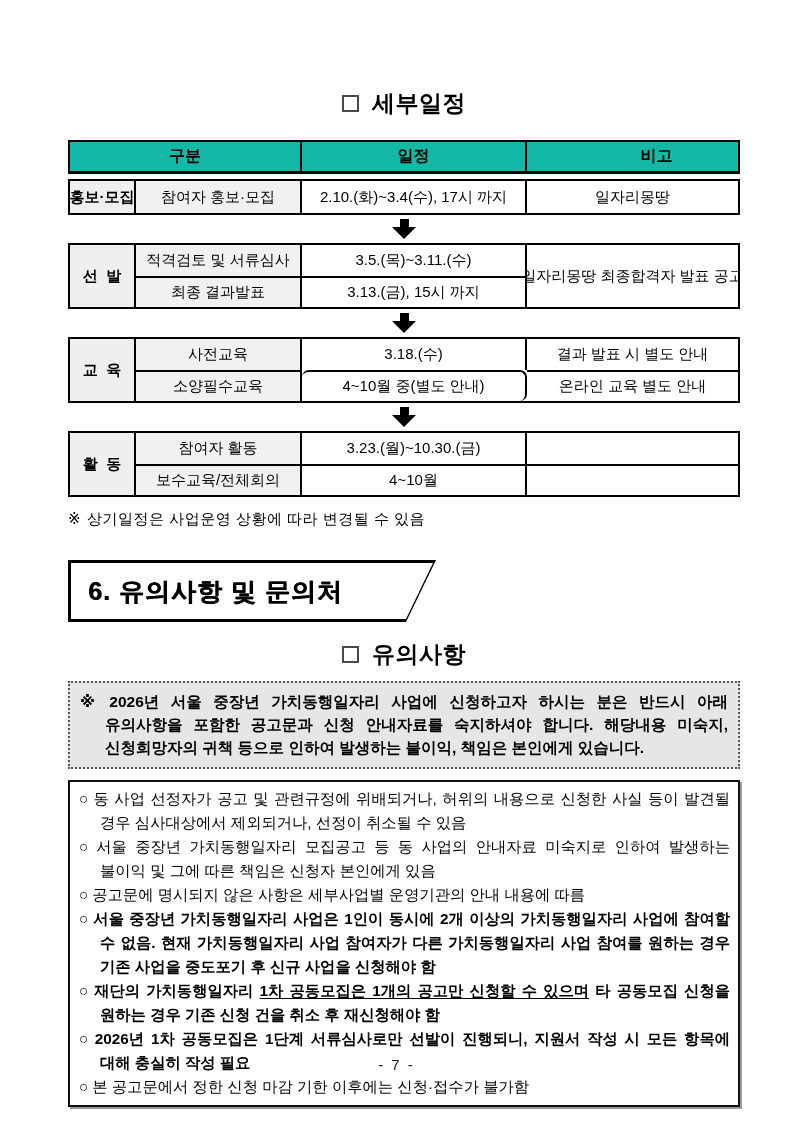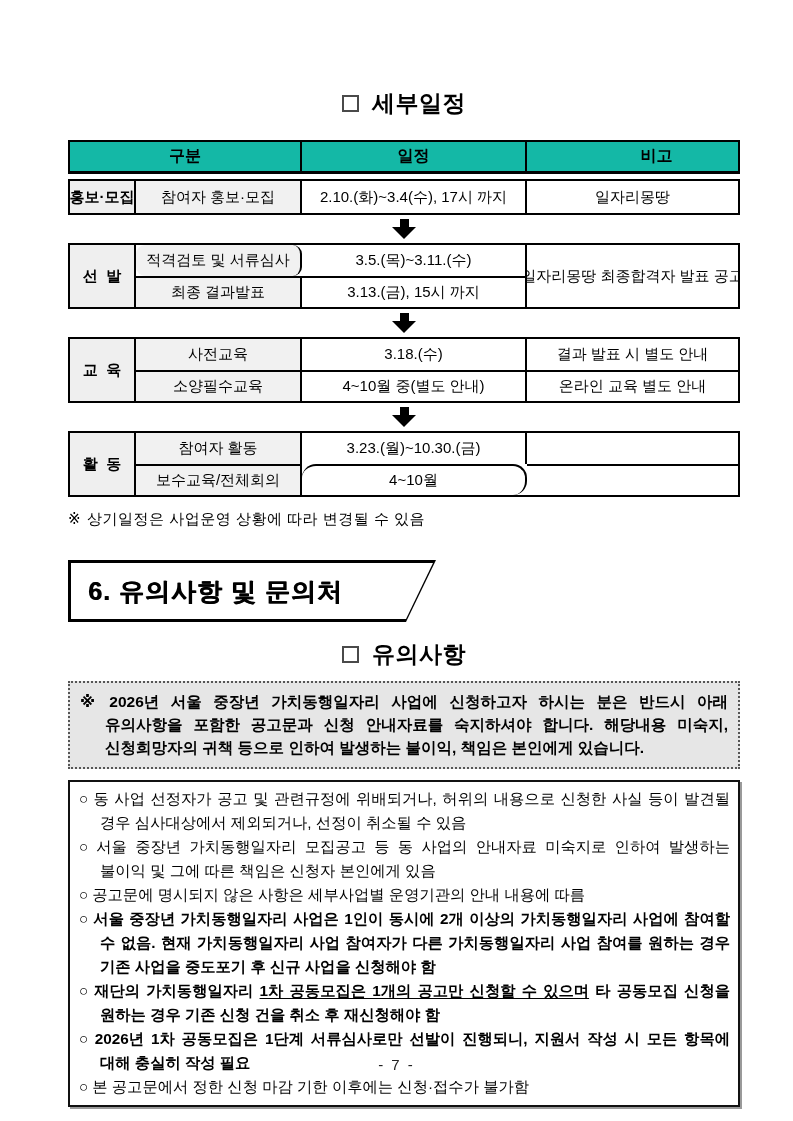--- a/index.html
+++ b/index.html
@@ -111,50 +111,50 @@
           <div class="cell sub" style="grid-area: 1 / 2;">참여자 홍보·모집</div>
           <div class="cell" style="grid-area: 1 / 3;">2.10.(화)~3.4(수), 17시 까지</div>
           <div class="cell last" style="grid-area: 1 / 4;">일자리몽땅</div>
         </div>
         <div class="arrowWrap">
           <div class="stem"></div>
           <div class="tri"></div>
         </div>
         <div class="t-block" style="grid-template-rows: repeat(2, 31px);">
           <div class="cell cat" style="grid-area: 1 / 1 / span 2;">선  발</div>
-          <div class="cell sub" style="grid-area: 1 / 2; border-radius: 9px;">적격검토 및 서류심사</div>
+          <div class="cell sub" style="grid-area: 1 / 2;">적격검토 및 서류심사</div>
           <div class="cell" style="grid-area: 1 / 3;">3.5.(목)~3.11.(수)</div>
           <div class="cell sub bt" style="grid-area: 2 / 2;">최종 결과발표</div>
           <div class="cell bt" style="grid-area: 2 / 3;">3.13.(금), 15시 까지</div>
           <div class="cell last" style="grid-area: 1 / 4 / span 2;">일자리몽땅 최종합격자 발표 공고</div>
         </div>
         <div class="arrowWrap">
           <div class="stem"></div>
           <div class="tri"></div>
         </div>
         <div class="t-block" style="grid-template-rows: repeat(2, 31px);">
           <div class="cell cat" style="grid-area: 1 / 1 / span 2;">교  육</div>
           <div class="cell sub" style="grid-area: 1 / 2;">사전교육</div>
           <div class="cell" style="grid-area: 1 / 3;">3.18.(수)</div>
           <div class="cell last" style="grid-area: 1 / 4;">결과 발표 시 별도 안내</div>
           <div class="cell sub bt" style="grid-area: 2 / 2;">소양필수교육</div>
-          <div class="cell bt" style="grid-area: 2 / 3;">4~10월 중(별도 안내)</div>
+          <div class="cell bt" style="grid-area: 2 / 3; border-radius: 7px;">4~10월 중(별도 안내)</div>
           <div class="cell last bt" style="grid-area: 2 / 4;">온라인 교육 별도 안내</div>
         </div>
         <div class="arrowWrap">
           <div class="stem"></div>
           <div class="tri"></div>
         </div>
         <div class="t-block" style="grid-template-rows: repeat(2, 31px);">
           <div class="cell cat" style="grid-area: 1 / 1 / span 2;">활  동</div>
           <div class="cell sub" style="grid-area: 1 / 2;">참여자 활동</div>
           <div class="cell" style="grid-area: 1 / 3;">3.23.(월)~10.30.(금)</div>
           <div class="cell last" style="grid-area: 1 / 4;"></div>
           <div class="cell sub bt" style="grid-area: 2 / 2;">보수교육/전체회의</div>
-          <div class="cell bt" style="grid-area: 2 / 3; border-radius: 14px;">4~10월</div>
+          <div class="cell bt" style="grid-area: 2 / 3;">4~10월</div>
           <div class="cell last bt" style="grid-area: 2 / 4;"></div>
         </div>
       </div>
 
     <div class="footnote">
       <span class="mk">※</span><span>상기일정은 사업운영 상황에 따라 변경될 수 있음</span>
     </div>
 
     <div class="banner">
       <div class="banner-border"></div>

